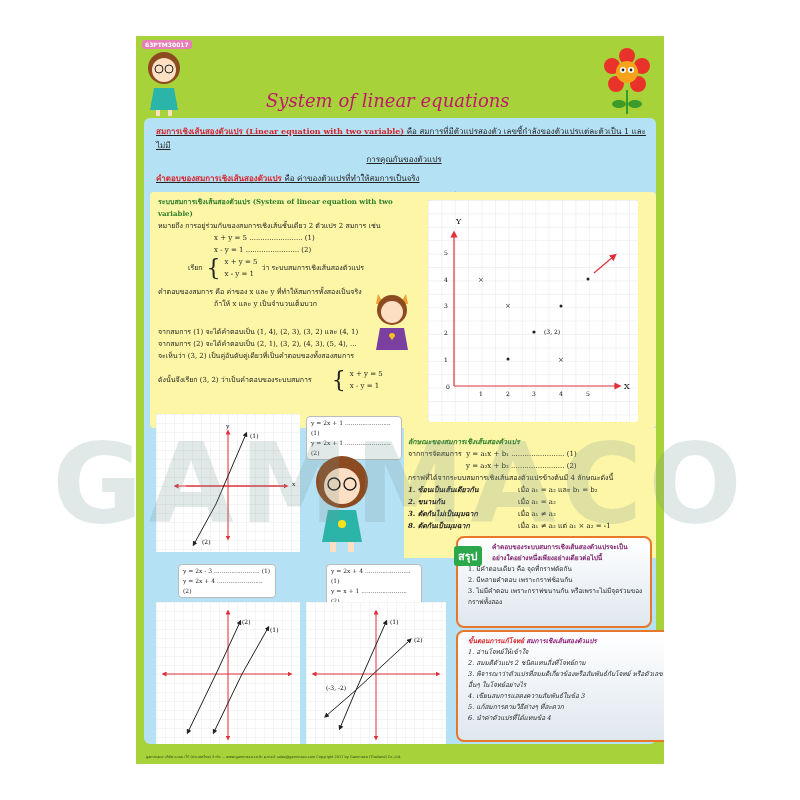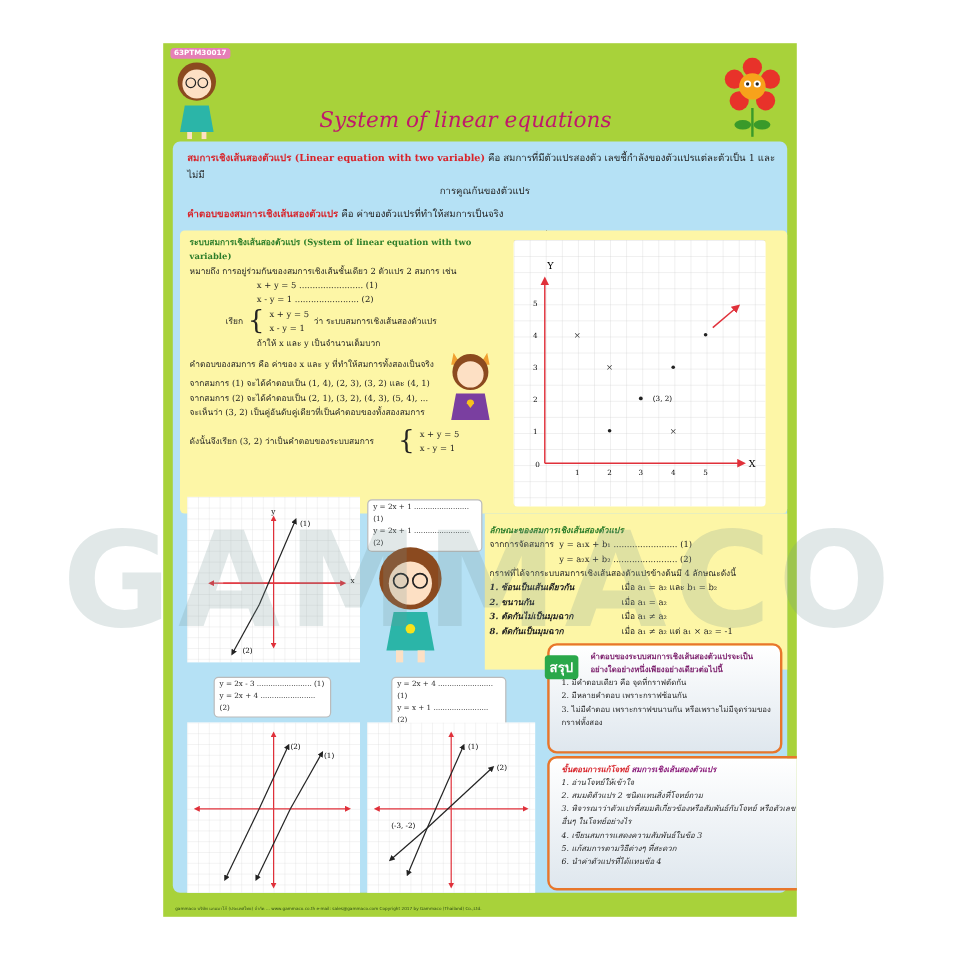--- a/index.html
+++ b/index.html
@@ -7,21 +7,21 @@
   .poster { position: absolute; left: 136px; top: 36px; width: 528px; height: 728px; background: #a8d23a; overflow: hidden; }
   .code-tag { position: absolute; left: 6px; top: 4px; background: #e67fb8; color: #fff; font: bold 6px "DejaVu Sans", sans-serif; padding: 1px 3px; border-radius: 3px; }
   .title-th { position: absolute; left: 62px; top: 10px; font: bold 38px "DejaVu Sans", sans-serif; color: #2a1a20; letter-spacing: 1px; text-shadow: 1px 1px 0 #fff; }
   .title-en { position: absolute; left: 130px; top: 54px; font: italic 18px "DejaVu Serif", serif; color: #c0186b; }
   .girl-top { position: absolute; left: 10px; top: 14px; width: 36px; height: 66px; }
   .flower { position: absolute; left: 466px; top: 12px; width: 50px; height: 70px; }
 
   .blue-box { position: absolute; left: 8px; top: 82px; width: 512px; height: 626px; background: #b5e1f5; border-radius: 6px; }
   .defs { position: absolute; left: 20px; top: 88px; width: 496px; font-size: 8px; color: #222; line-height: 14px; }
   .defs .red { color: #d8232a; font-weight: bold; }
-  .defs .row { margin-bottom: 4px; }
+  .defs .row { margin-bottom: 4px; text-decoration: underline; }
   .defs .center { text-align: center; display: block; }
 
   .yellow-box { position: absolute; left: 14px; top: 156px; width: 506px; height: 236px; background: #fdf6a6; border-radius: 4px; }
   .yellow-box2 { position: absolute; left: 268px; top: 392px; width: 252px; height: 130px; background: #fdf6a6; }
   .sys-block { position: absolute; left: 22px; top: 160px; width: 250px; font-size: 7px; line-height: 12px; color: #222; }
   .sys-block .green { color: #2d7d2a; font-weight: bold; }
   .sys-block .bold { font-weight: normal; }
   .eq { padding-left: 56px; }
   .brace-row { display: flex; align-items: center; gap: 4px; padding-left: 30px; }
   .brace { font-size: 22px; line-height: 22px; }
@@ -109,23 +109,23 @@
     <div class="eq">x - y = 1  ........................ (2)</div>
     <div class="brace-row">
       <span>เรียก</span>
       <span class="brace">{</span>
       <span>
           <div>x + y = 5</div>
           <div>x - y = 1</div>
         </span>
       <span class="bold">ว่า ระบบสมการเชิงเส้นสองตัวแปร</span>
     </div>
+    <div style="margin-top:6px"><span class="bold">คำตอบของสมการ</span> <span>คือ ค่าของ x และ y ที่ทำให้สมการทั้งสองเป็นจริง</span></div>
     <div style="padding-left:56px">ถ้าให้ x และ y เป็นจำนวนเต็มบวก</div>
-    <div style="margin-top:6px"><span class="bold">คำตอบของสมการ</span> <span>คือ ค่าของ x และ y ที่ทำให้สมการทั้งสองเป็นจริง</span></div>
-    <div style="margin-top:4px">จากสมการ (1) จะได้คำตอบเป็น (1, 4), (2, 3), (3, 2) และ (4, 1)</div>
+    <div style="margin-top:16px">จากสมการ (1) จะได้คำตอบเป็น (1, 4), (2, 3), (3, 2) และ (4, 1)</div>
     <div>จากสมการ (2) จะได้คำตอบเป็น (2, 1), (3, 2), (4, 3), (5, 4), ...</div>
     <div>จะเห็นว่า (3, 2) เป็นคู่อันดับคู่เดียวที่เป็นคำตอบของทั้งสองสมการ</div>
     <div class="brace-row" style="padding-left:0;margin-top:6px">
       <span>ดังนั้นจึงเรียก (3, 2) ว่าเป็นคำตอบของระบบสมการ</span>
       <span class="brace" style="margin-left:16px">{</span>
       <span>
           <div>x + y = 5</div>
           <div>x - y = 1</div>
         </span>
     </div>

